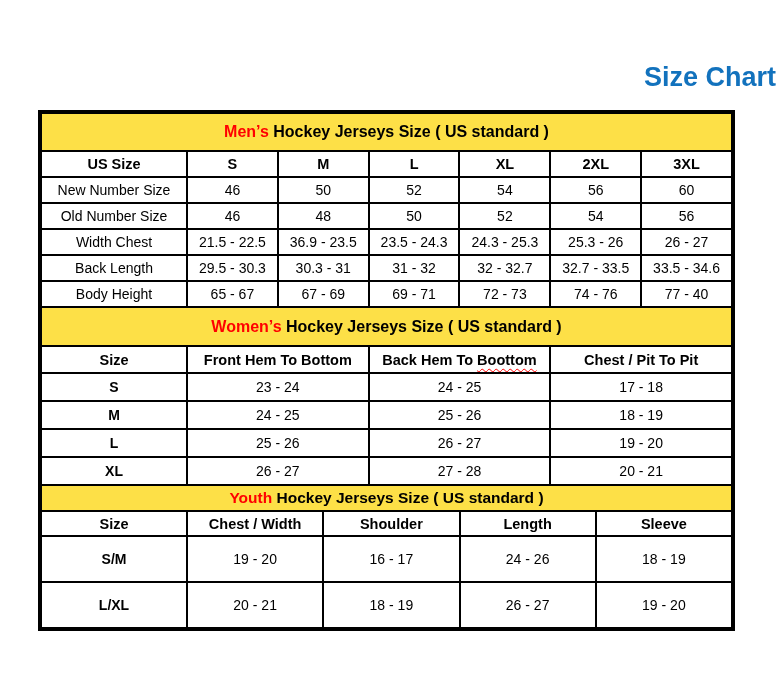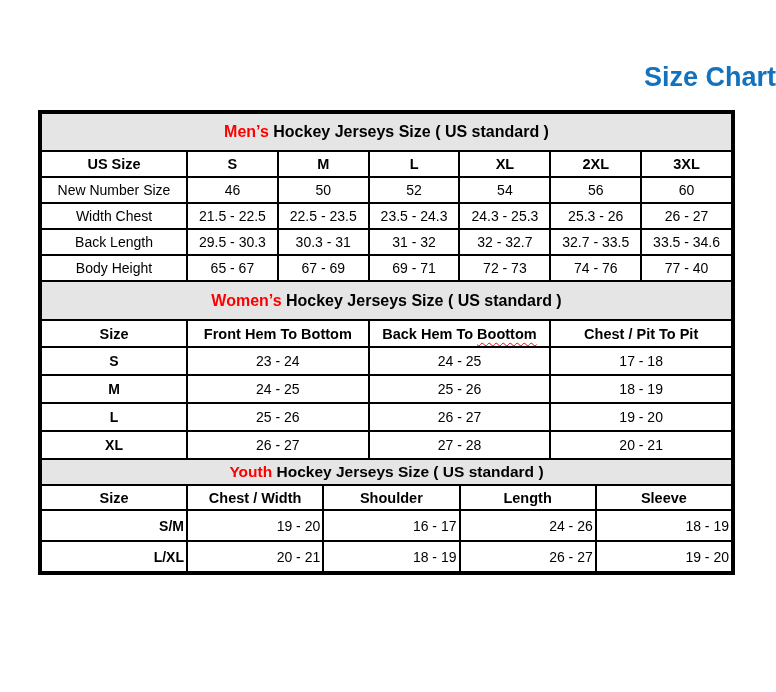--- a/index.html
+++ b/index.html
@@ -33,34 +33,34 @@
     text-align: center;
     vertical-align: middle;
     font-size: 14px;
     padding: 1px 2px;
     overflow: hidden;
     white-space: nowrap;
   }
   .chart table:not(:first-child) tr:first-child td { border-top: 0; text-align: center; }
   col.c-label { width: 146px; }
   .band td {
-    background: #e5e5e5;
+    background: #fde047;
     height: 38px;
     font-size: 16px;
     font-weight: bold;
   }
   .band .hl { color: #ff0000; }
   .band .rest { color: #000000; }
   tr.hdr td { font-weight: bold; font-size: 14.5px; }
   .t-mens tr.hdr td, .t-mens tr.data td { height: 26px; }
   .t-womens tr.hdr td { height: 27px; }
   .t-womens tr.data td { height: 28px; }
   .t-youth .band td { height: 25px; font-size: 15.5px; }
   .t-youth tr.hdr td { height: 25px; }
-  .t-youth tr.data td { height: 31px; text-align: right; }
+  .t-youth tr.data td { height: 46px; }
   td.rowlabel-bold { font-weight: bold; }
   .typo {
     text-decoration: underline wavy #ff0000;
     text-decoration-thickness: 1px;
     text-underline-offset: 3px;
   }
 </style>
 </head>
 <body>
 
@@ -94,23 +94,32 @@
     <tr class="data">
       <td>New Number Size</td>
       <td>46</td>
       <td>50</td>
       <td>52</td>
       <td>54</td>
       <td>56</td>
       <td>60</td>
     </tr>
     <tr class="data">
+      <td>Old Number Size</td>
+      <td>46</td>
+      <td>48</td>
+      <td>50</td>
+      <td>52</td>
+      <td>54</td>
+      <td>56</td>
+    </tr>
+    <tr class="data">
       <td>Width Chest</td>
       <td>21.5 - 22.5</td>
-      <td>22.5 - 23.5</td>
+      <td>36.9 - 23.5</td>
       <td>23.5 - 24.3</td>
       <td>24.3 - 25.3</td>
       <td>25.3 - 26</td>
       <td>26 - 27</td>
     </tr>
     <tr class="data">
       <td>Back Length</td>
       <td>29.5 - 30.3</td>
       <td>30.3 - 31</td>
       <td>31 - 32</td>

